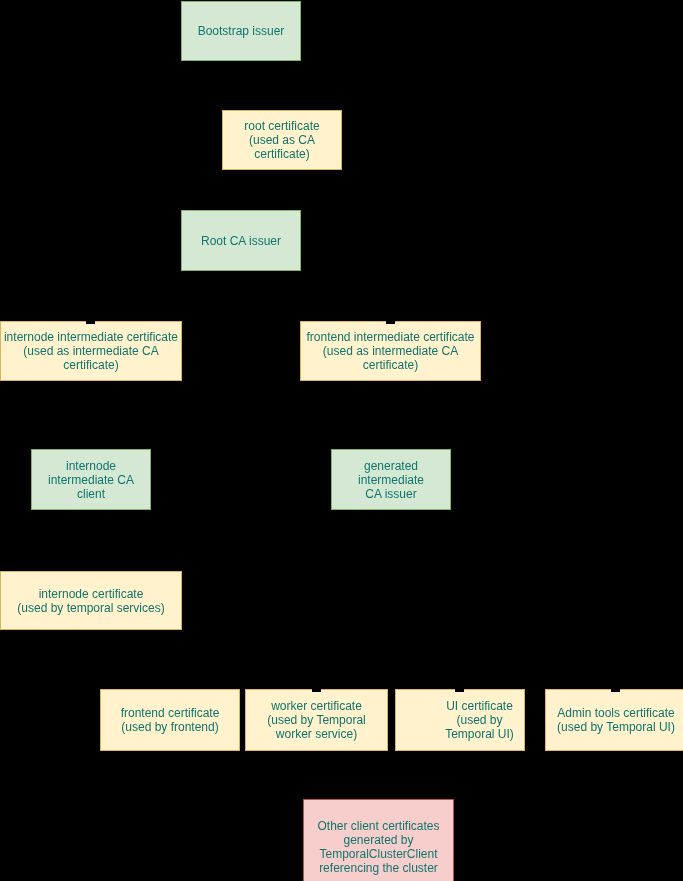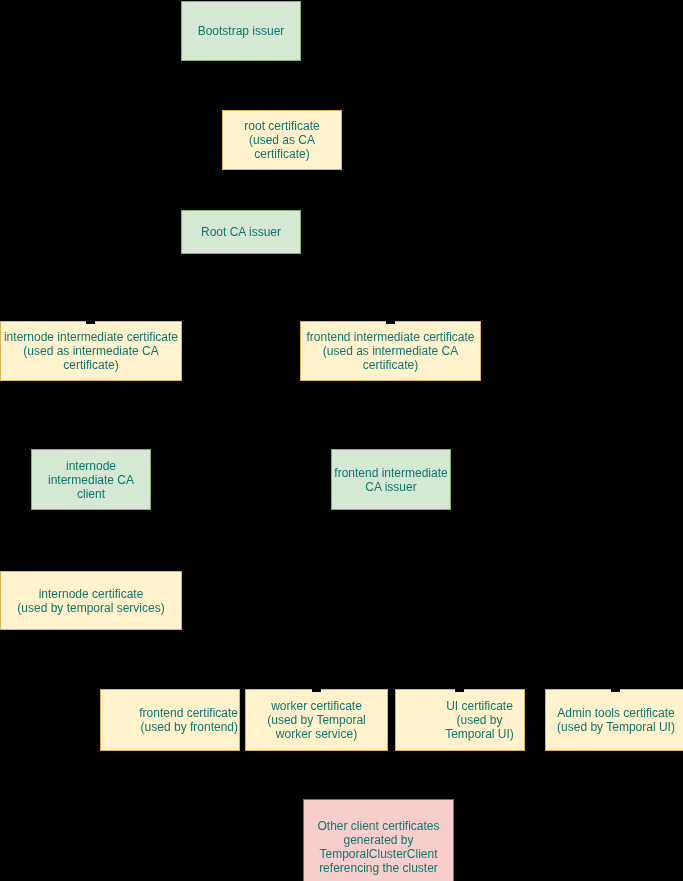--- a/index.html
+++ b/index.html
@@ -34,27 +34,27 @@
   .notch{
     position:absolute;
     top:-1px;left:50%;
     width:9px;height:3px;
     margin-left:-5px;
     background:#000000;
   }
   
   #n-bootstrap      {left:181px;top:1px;  width:120px;height:60px;}
   #n-rootcert       {left:181px;top:110px;width:120px;height:60px;margin-left:41px;}
-  #n-rootca         {left:181px;top:210px;width:120px;height:44px;}
+  #n-rootca         {left:181px;top:210px;width:120px;height:61px;}
   #n-inode-int-cert {left:0px;  top:321px;width:182px;height:60px;text-align:center;}
   #n-fe-int-cert    {left:300px;top:321px;width:181px;height:60px;}
   #n-inode-int-ca   {left:31px; top:449px;width:120px;height:61px;}
   #n-fe-int-ca      {left:331px;top:449px;width:120px;height:61px;}
   #n-inode-cert     {left:0px;  top:571px;width:182px;height:59px;}
-  #n-fe-cert        {left:100px;top:689px;width:140px;height:62px;text-align:right;}
+  #n-fe-cert        {left:100px;top:689px;width:140px;height:62px;}
   #n-worker-cert    {left:245px;top:689px;width:143px;height:62px;}
   #n-ui-cert        {left:395px;top:689px;width:130px;height:62px;padding-left:39px;}
   #n-admin-cert     {left:545px;top:689px;width:142px;height:62px;}
   #n-client         {left:303px;top:782px;width:151px;height:96px;margin-top:17px;}
 </style>
 </head>
 <body>
 
 <div id="canvas">
 
@@ -86,21 +86,21 @@
 certificate)</span>
   </div>
 
   <div class="node issuer" id="n-inode-int-ca">
     <span class="lbl">internode
 intermediate CA
 client</span>
   </div>
 
   <div class="node issuer" id="n-fe-int-ca">
-    <span class="lbl">frontend intermediate
+    <span class="lbl">generated intermediate
 CA issuer</span>
   </div>
 
   <div class="node certificate" id="n-inode-cert">
     <span class="lbl">internode certificate
 (used by temporal services)</span>
   </div>
 
   <div class="node certificate" id="n-fe-cert">
     <span class="lbl">frontend certificate

